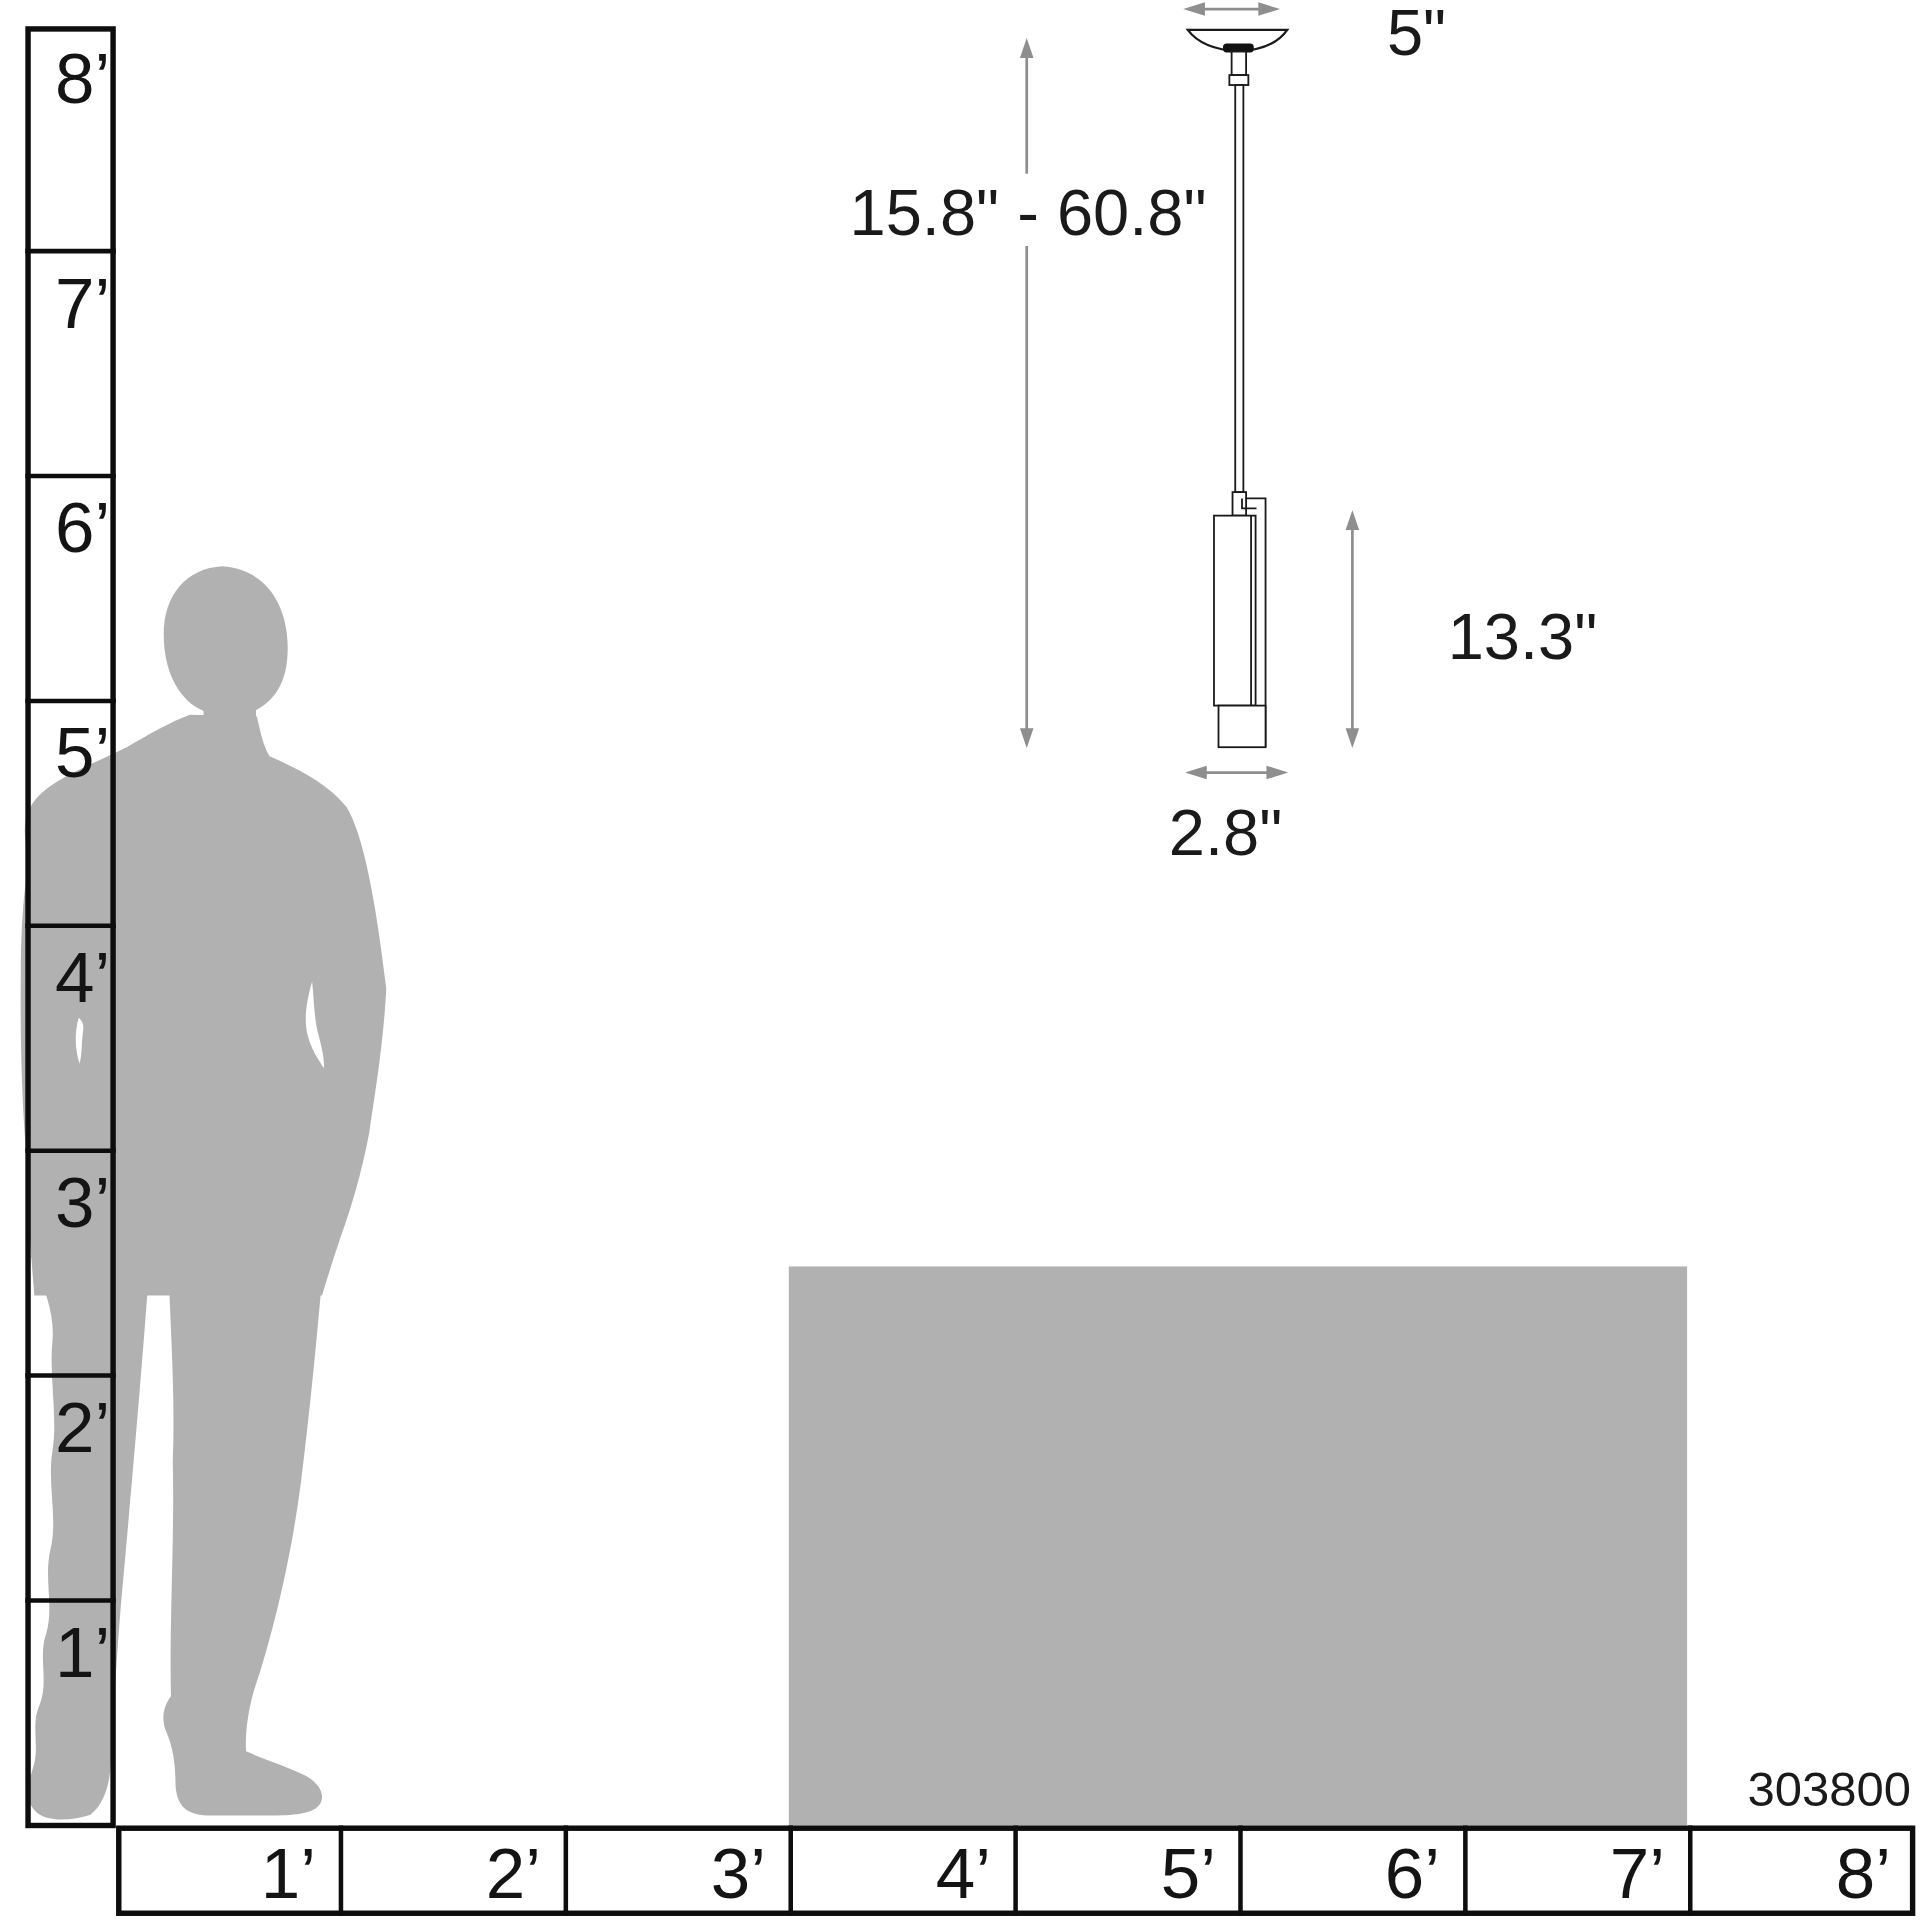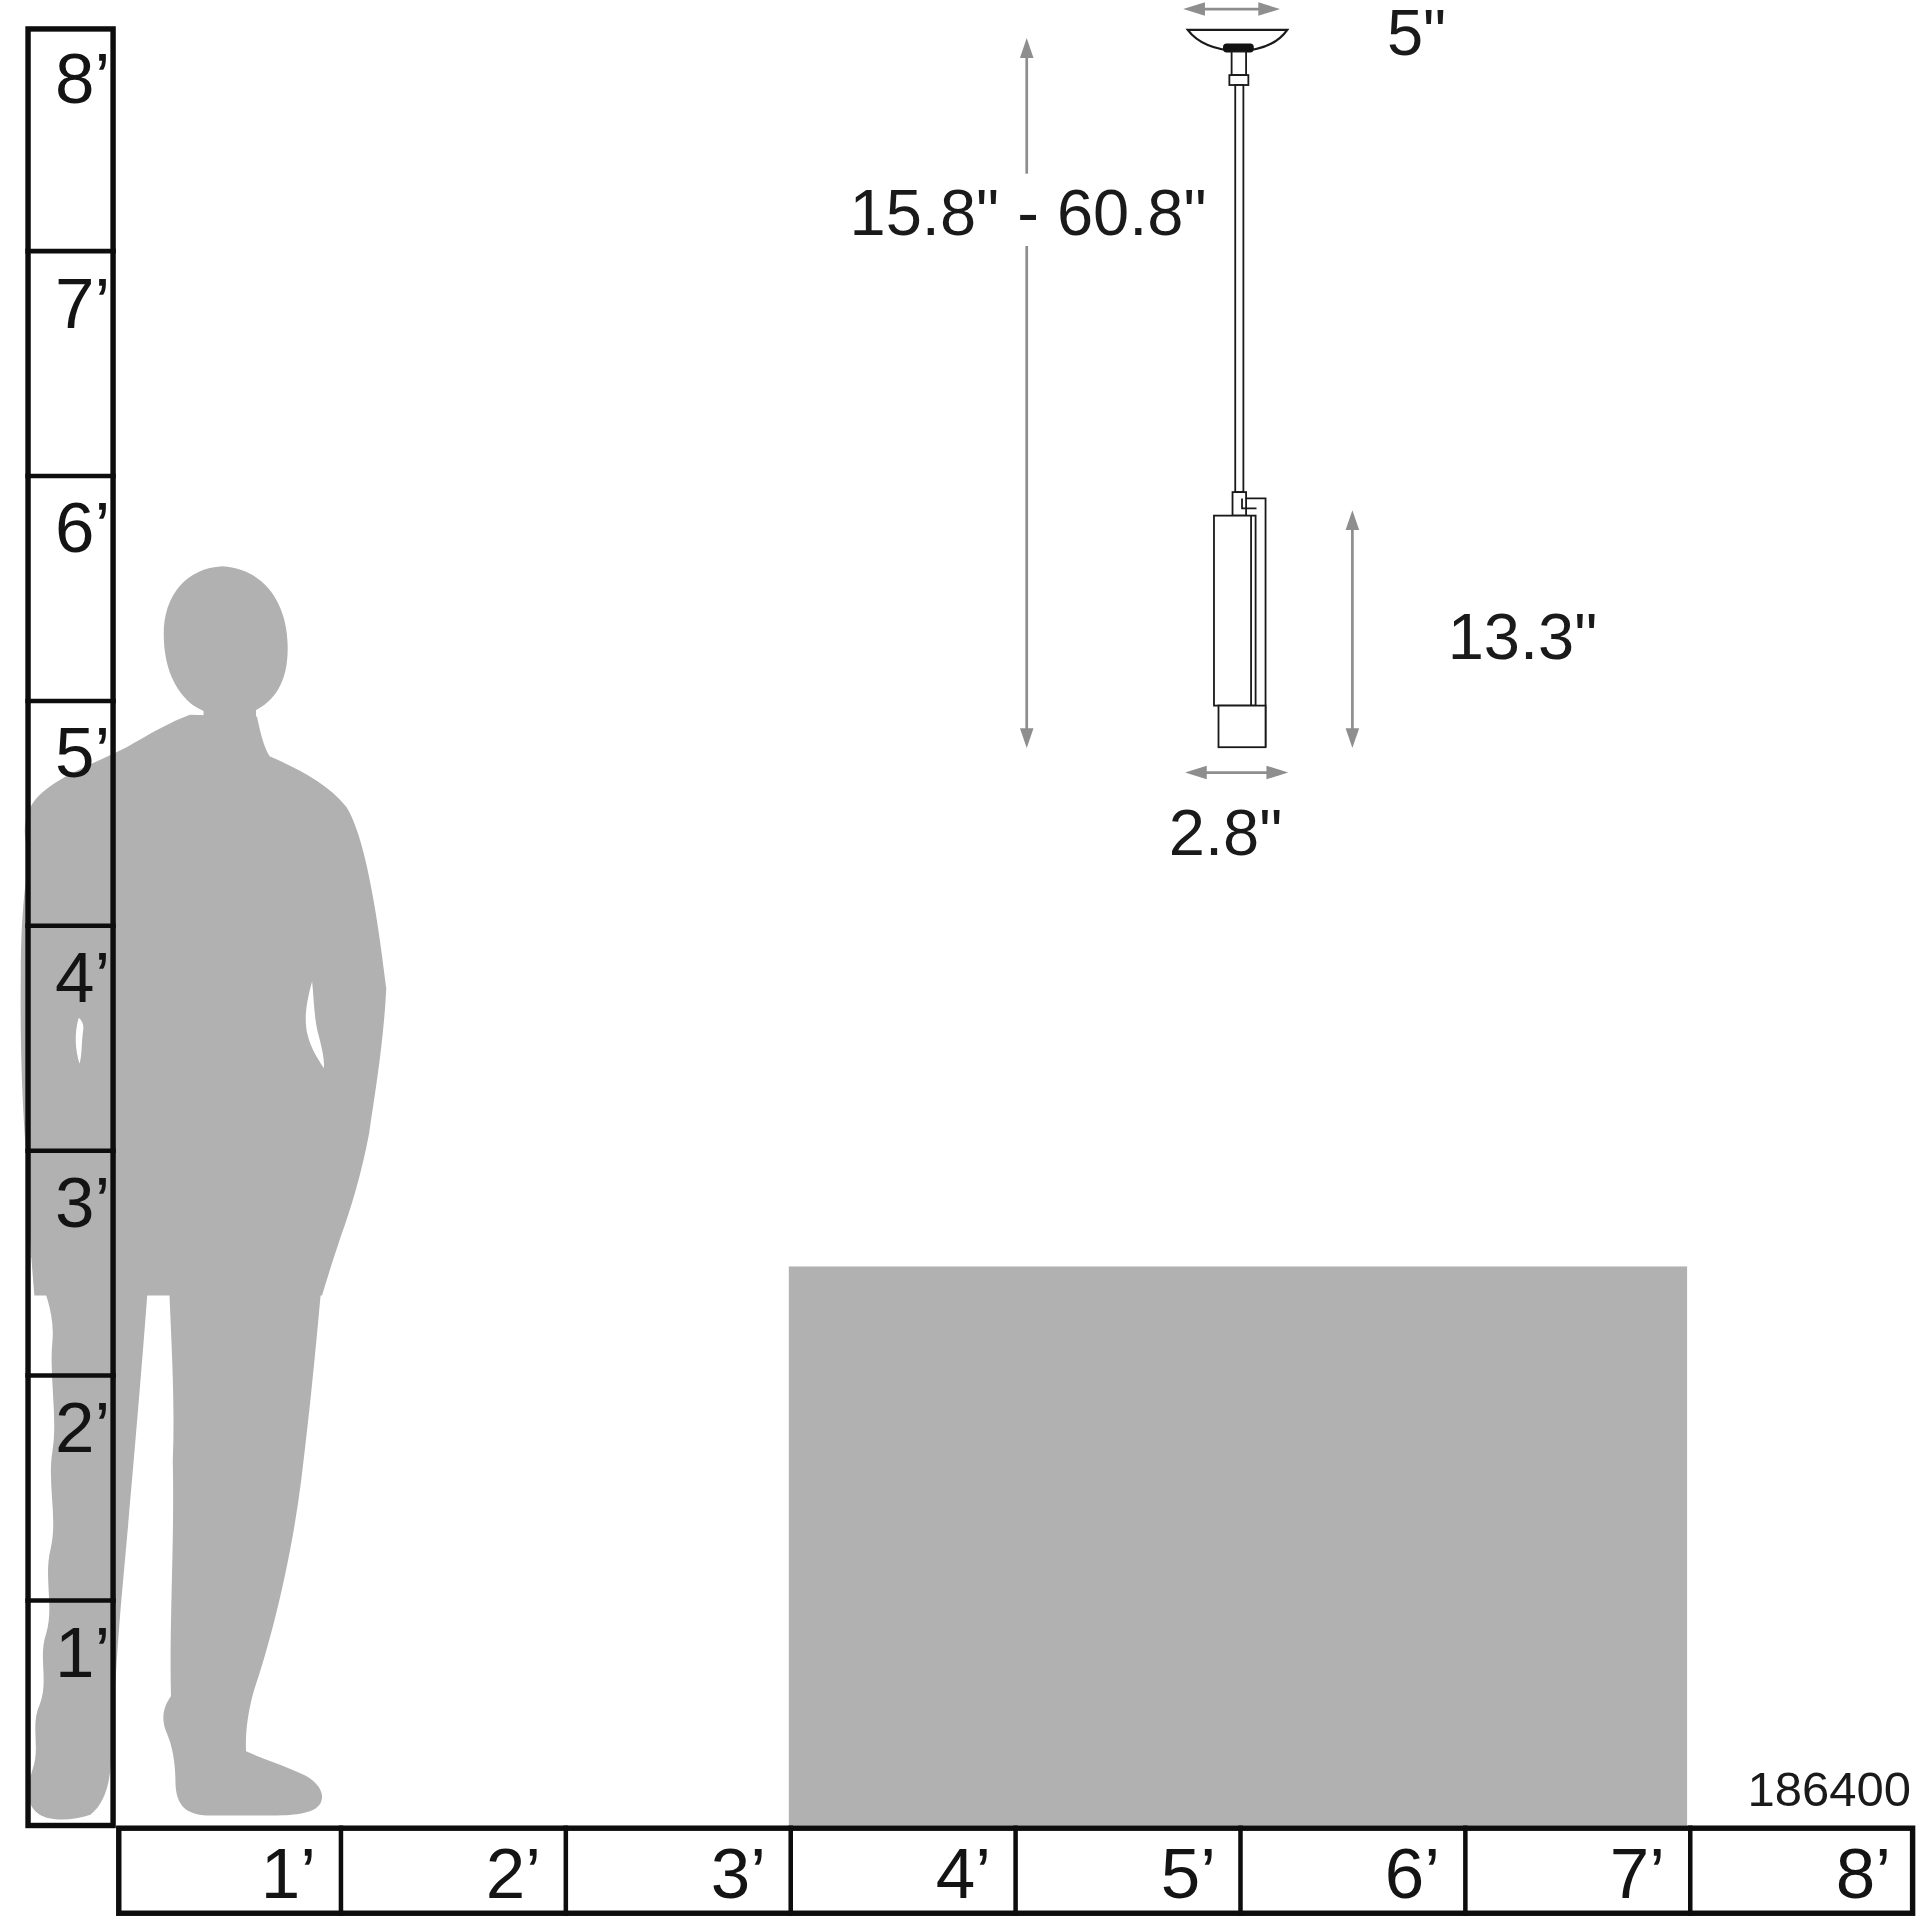--- a/index.html
+++ b/index.html
@@ -112,15 +112,15 @@
   <div class="lbl hlbl" style="left:1016px">5’</div>
   <div class="lbl hlbl" style="left:1240px">6’</div>
   <div class="lbl hlbl" style="left:1465px">7’</div>
   <div class="lbl hlbl" style="left:1691px">8’</div>
 
   <div class="lbl dim" style="left:1326px;top:0px;width:181px">5"</div>
   <div class="lbl dim" style="left:847px;top:180px;width:362px">15.8" - 60.8"</div>
   <div class="lbl dim" style="left:1387px;top:604px;width:271px">13.3"</div>
   <div class="lbl dim" style="left:1135px;top:800px;width:181px">2.8"</div>
 
-  <div class="lbl code" style="left:1685px;top:1765px;width:226px">186400</div>
+  <div class="lbl code" style="left:1685px;top:1765px;width:226px">303800</div>
 </div>
 
 
 </body></html>

